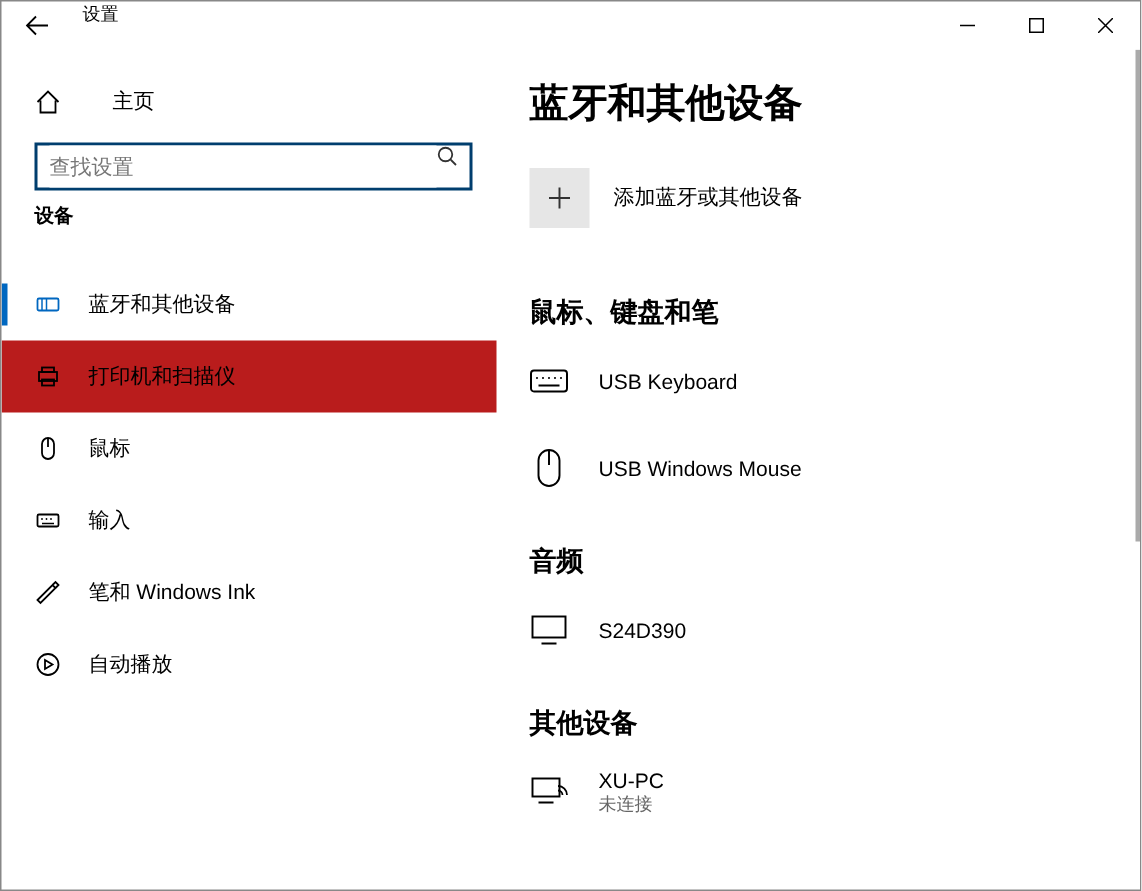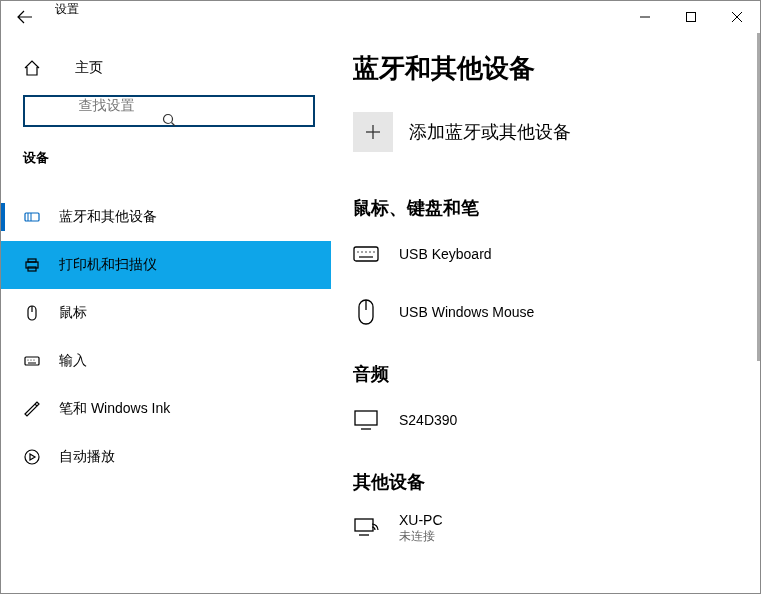--- a/index.html
+++ b/index.html
@@ -47,27 +47,25 @@
       padding-top: 18px;
     }
     .home-row {
       display: flex;
       align-items: center;
       padding: 8px 0 8px 22px;
       gap: 34px;
       font-size: 14px;
     }
     .search-box {
-      margin: 10px 16px 14px 22px;
+      margin: 10px 16px 0 22px;
       border: 2px solid #003e6e;
       height: 32px;
       display: flex;
-      align-items: center;
       padding: 0 8px;
-      flex-direction: column;
     }
     .search-box input {
       flex: 1;
       border: none; outline: none;
       font-size: 14px;
       color: #555;
     }
     .search-box input::placeholder { color: #777; }
     .search-ico { color: #333; font-size: 14px;}
     .section-label {
@@ -86,21 +84,21 @@
       cursor: default;
       position: relative;
     }
     .nav-item.active::before {
       content: "";
       position: absolute;
       left: 0; top: 10px; bottom: 10px;
       width: 4px;
       background: #0067c0;
     }
-    .nav-item.hover { background: #0ea5e9; }
+    .nav-item.hover { background: #b91c1c; }
     .nav-item.active .nav-icon { color: #0067c0; }
     .nav-icon { width: 18px; display: flex; justify-content: center; color: #000; }
 
     .content {
       flex: 1;
       padding: 18px 30px 0 22px;
       overflow: hidden;
       position: relative;
     }
     .page-title {
@@ -112,21 +110,21 @@
       display: flex; align-items: center; gap: 16px;
       margin-bottom: 44px;
     }
     .add-tile {
       width: 40px; height: 40px;
       background: #e6e6e6;
       display: flex; align-items: center; justify-content: center;
       font-size: 20px;
       color: #333;
     }
-    .add-label { font-size: 18px; }
+    .add-label { font-size: 14px; }
     .group-title { font-size: 18px; font-weight: 600; margin-bottom: 12px; }
     .dev-row {
       display: flex; align-items: center; gap: 20px;
       height: 44px;
       margin-bottom: 14px;
     }
     .dev-ico { width: 26px; display: flex; justify-content: center; }
     .dev-text { font-size: 14px; }
     .dev-sub { font-size: 12px; color: #666; }
     .group { margin-bottom: 28px; }

